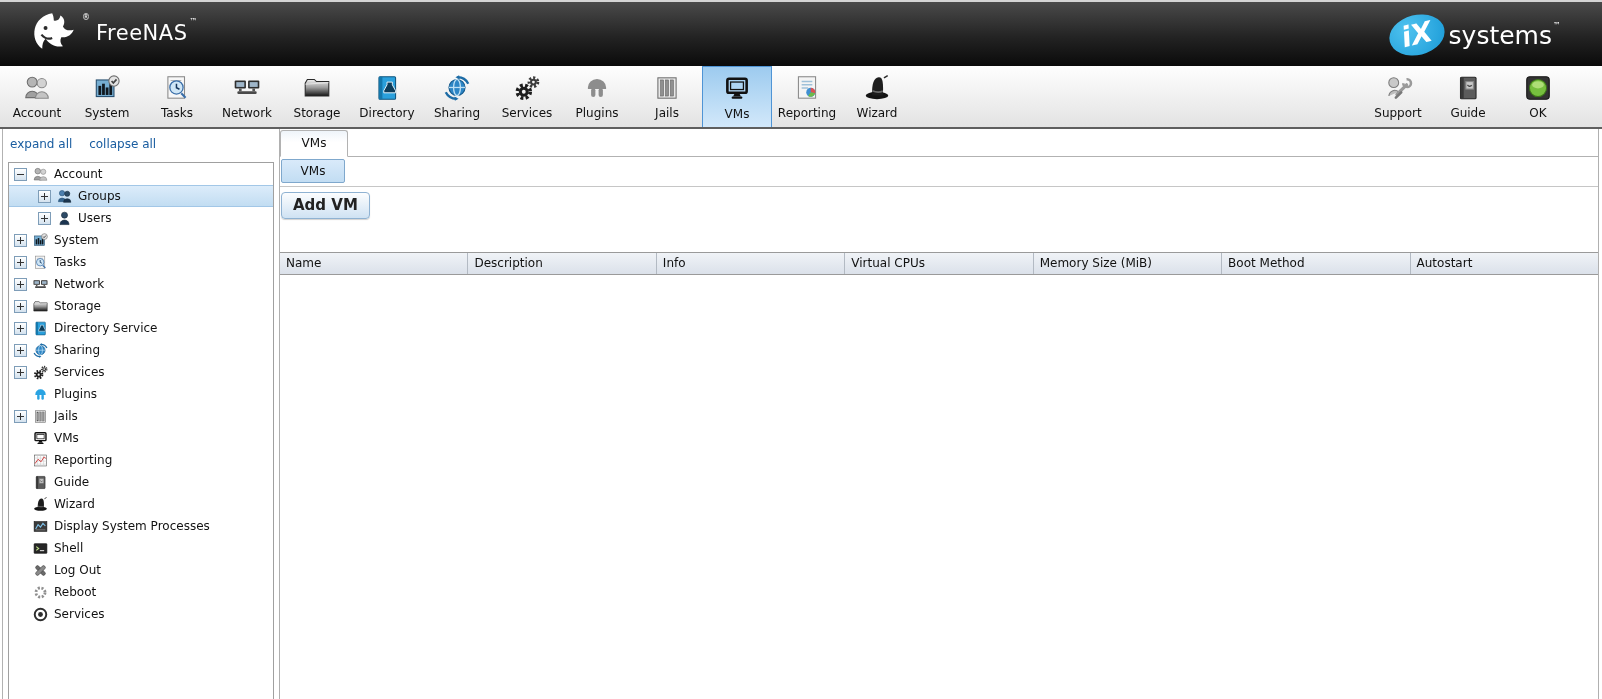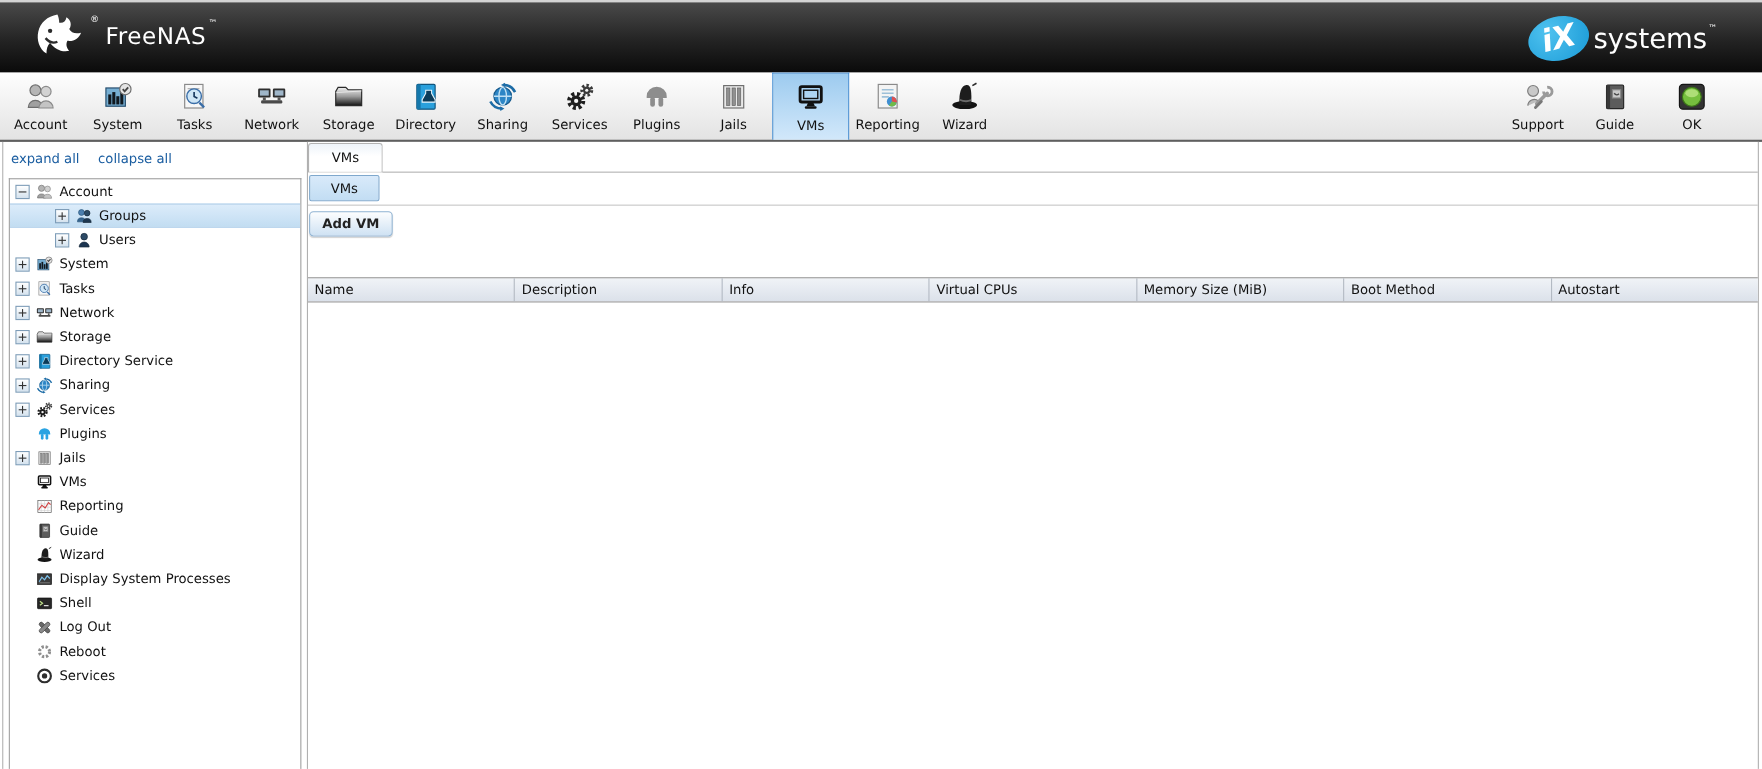--- a/index.html
+++ b/index.html
@@ -40,21 +40,21 @@
   .tspacer{flex:1 1 auto;}
   
   .main{position:absolute;left:0;top:129px;width:1602px;height:570px;}
   
   .sidebar{position:absolute;left:0;top:0;width:274px;height:570px;}
   .gutter{position:absolute;left:2px;top:0;bottom:0;width:1px;background:#b2b2b2;}
   .treelinks{position:absolute;left:10px;top:8px;white-space:nowrap;}
   .treelinks a{color:#1a5da0;text-decoration:none;margin-right:13px;cursor:pointer;}
   .treebox{position:absolute;left:8px;top:33px;right:0;bottom:0;border:1px solid #a0a0a0;border-bottom:none;background:#fff;overflow:hidden;}
   .trow{height:22px;display:flex;align-items:center;cursor:pointer;padding-left:5px;box-sizing:border-box;}
-  .trow.lvl1{padding-left:41px;text-align:right;}
+  .trow.lvl1{padding-left:29px;text-align:right;}
   .trow.selrow{background:linear-gradient(#dcecfa,#c2ddf2);border-top:1px solid #a2c7e7;border-bottom:1px solid #a2c7e7;}
   .tog{width:13px;height:13px;box-sizing:border-box;border:1px solid #7e9db8;background:linear-gradient(#ffffff,#d4e2ee);
     margin-right:5px;position:relative;flex:none;}
   .tog::before{content:"";position:absolute;left:2px;right:2px;top:5px;height:1px;background:#333;}
   .tog.plus::after{content:"";position:absolute;top:2px;bottom:2px;left:5px;width:1px;background:#333;}
   .tog.none{visibility:hidden;}
   .nicon{width:17px;height:17px;margin-right:5px;flex:none;}
   .nlabel{white-space:nowrap;}
   
   .content{position:absolute;left:279px;top:0;width:1320px;height:570px;box-sizing:border-box;
@@ -62,21 +62,21 @@
   .tabstrip{height:27px;border-bottom:1px solid #b2b2b2;position:relative;}
   .tab{position:absolute;left:0;bottom:-1px;width:68px;height:27px;box-sizing:border-box;
     background:linear-gradient(#eef4fa,#ffffff 45%);border:1px solid #b2b2b2;border-bottom:1px solid #fff;
     border-radius:3px 3px 0 0;text-align:center;line-height:25px;cursor:pointer;}
   .subtabstrip{height:29px;border-bottom:1px solid #c6c6c6;position:relative;}
   .subtab{position:absolute;left:1px;top:2px;width:64px;height:24px;box-sizing:border-box;
     background:linear-gradient(#d9eafa,#c2ddf3);border:1px solid #7fa8cd;border-radius:2px;
     text-align:center;line-height:22px;cursor:pointer;}
   .btnrow{height:29px;padding-top:5px;}
   .addvm{margin-left:1px;padding:3px 11px 4px;font-family:"DejaVu Sans","Liberation Sans",sans-serif;
-    font-size:12px;font-weight:bold;color:#222;background:linear-gradient(#fcfdfe,#cfe2f3);
+    font-size:15px;font-weight:bold;color:#222;background:linear-gradient(#fcfdfe,#cfe2f3);
     border:1px solid #8fb2d2;border-radius:4px;box-shadow:0 1px 1px rgba(0,0,0,.18);cursor:pointer;}
   .gridhead{margin-top:31px;display:flex;height:21px;
     background:linear-gradient(#f0f3f7,#dbe1ea);border-top:1px solid #9a9a9a;border-bottom:1px solid #9a9a9a;}
   .gcell{flex:1 1 0;line-height:21px;padding-left:6px;border-right:1px solid #b3bac3;box-sizing:border-box;
     overflow:hidden;white-space:nowrap;cursor:pointer;}
   .gcell:last-child{border-right:none;}
   .gempty{padding:4px 0 0 2px;}
   a{cursor:pointer;}
 </style>
 </head>

